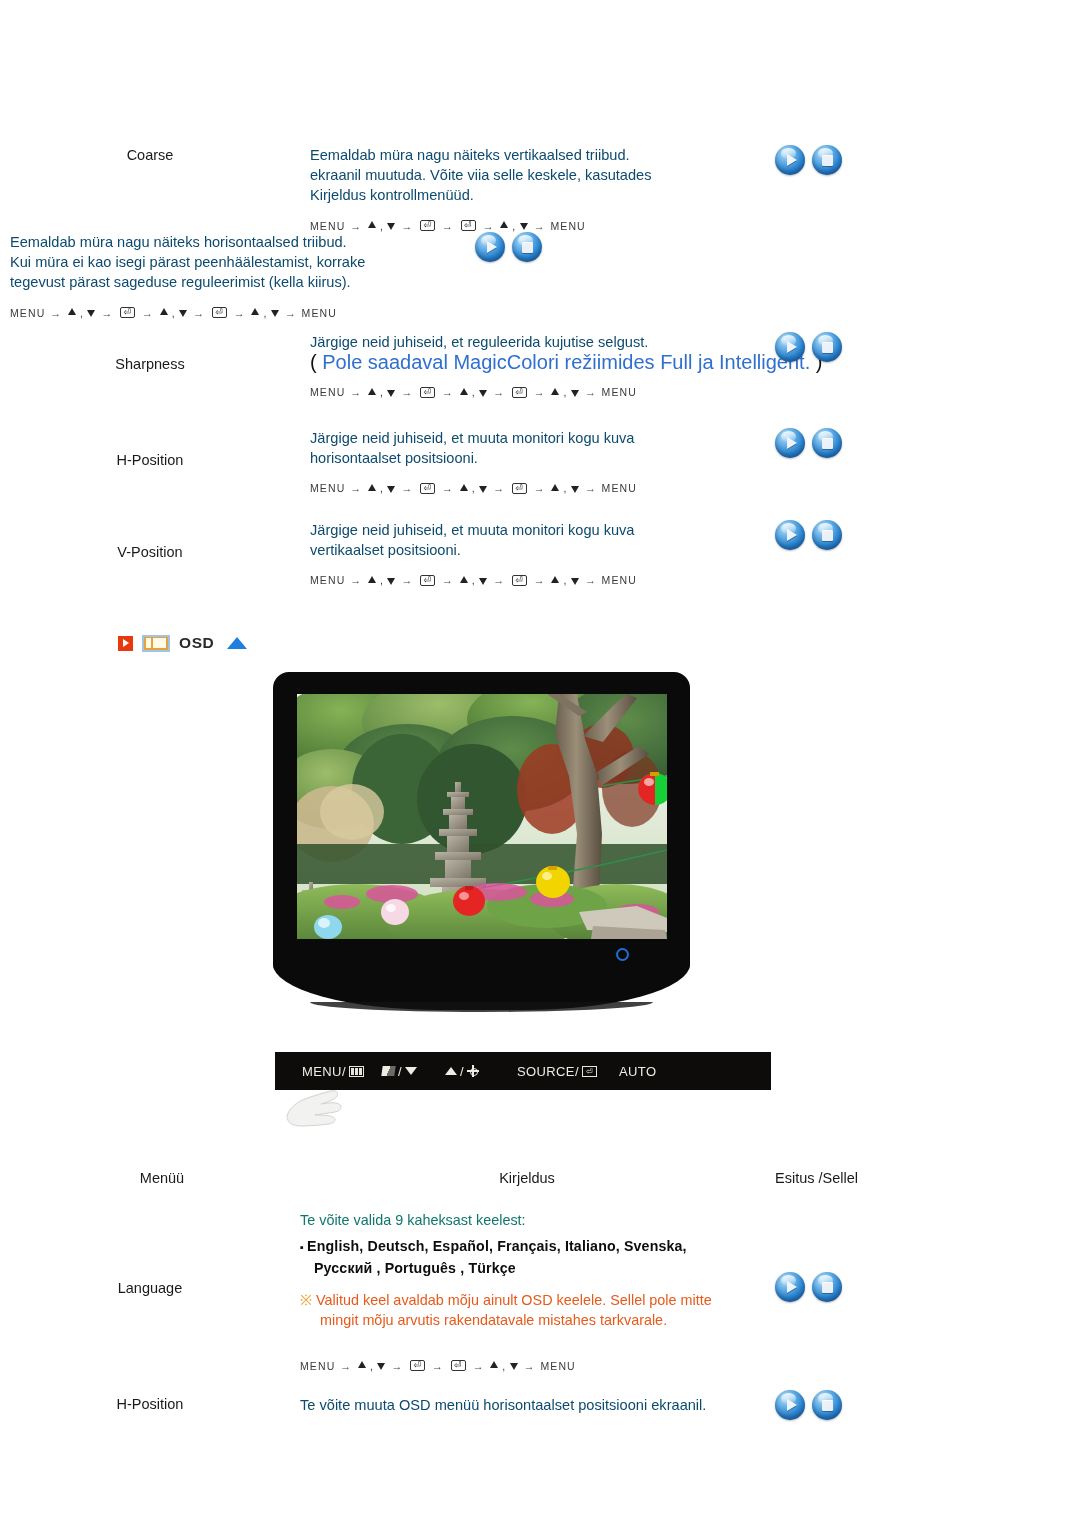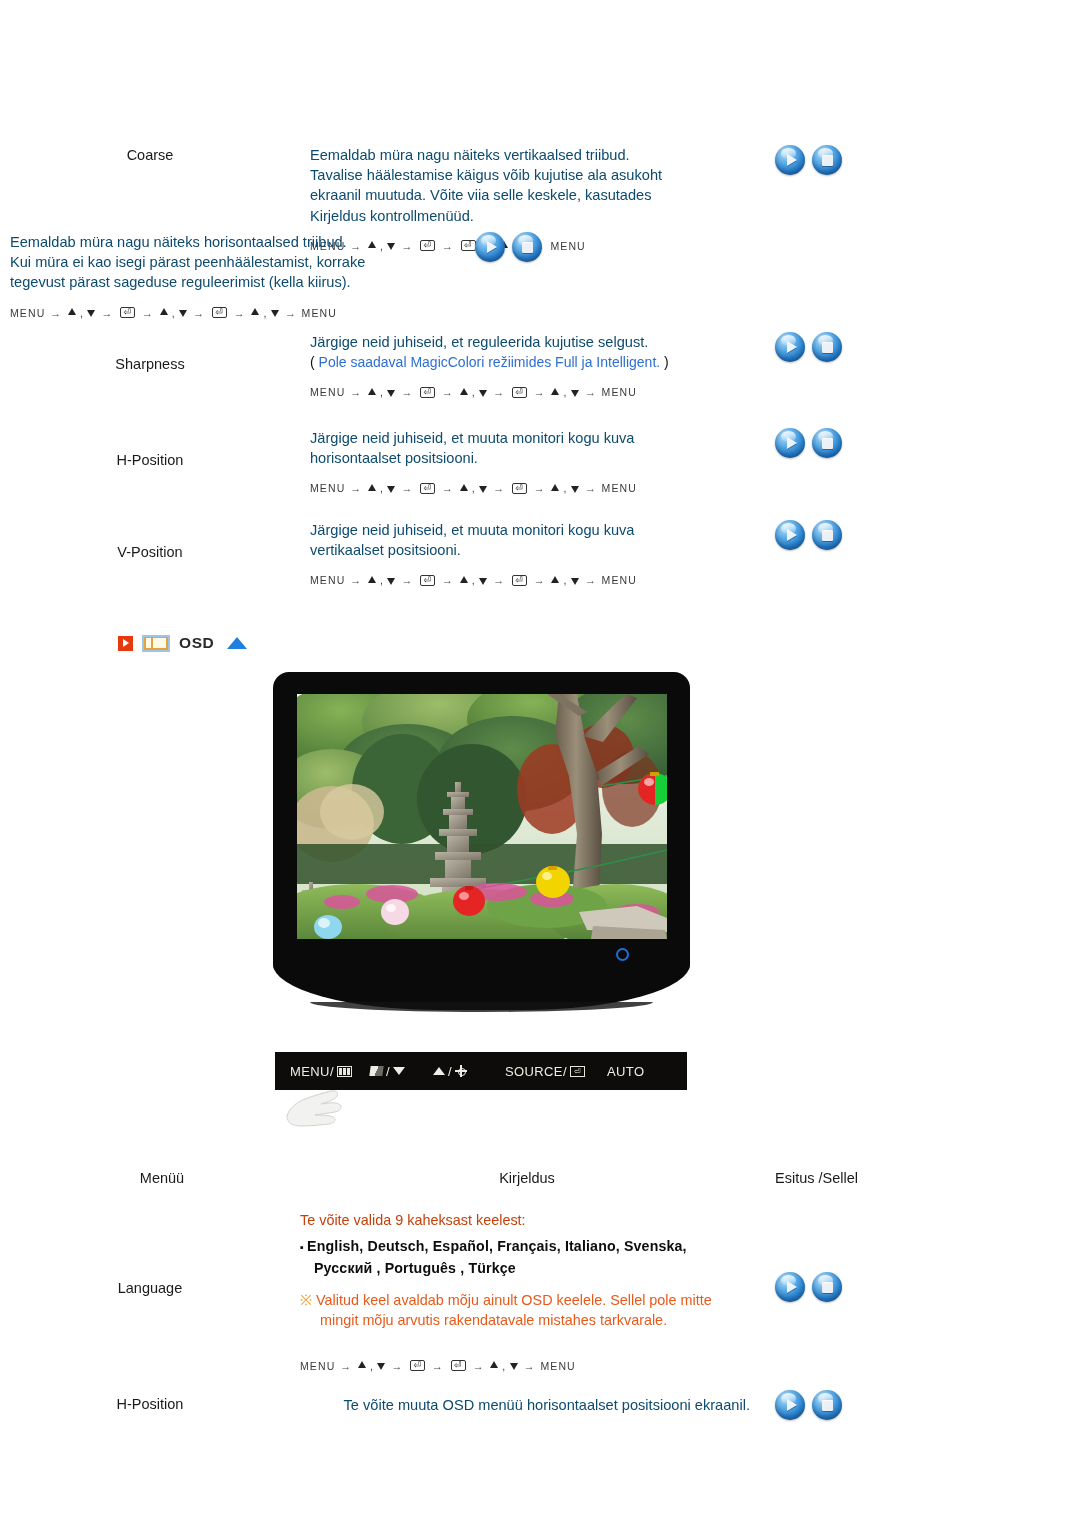--- a/index.html
+++ b/index.html
@@ -43,24 +43,25 @@
     width: 300px;
     padding-left: 45px;
   }
   .desc-line {
     font-size: 14.6px;
     line-height: 20.2px;
     color: #0c4a6e;
     white-space: nowrap;
   }
   .desc-note {
-    font-size: 14px;
+    font-size: 20px;
     line-height: 20.2px;
     color: #2f6fd0;
     white-space: nowrap;
+    text-align: right;
   }
   .desc-note .paren { color:#111; }
 
   
   .navseq {
     margin-top: 14px;
     font-size: 10.5px;
     letter-spacing: 0.6px;
     color: #3a3a3a;
     white-space: nowrap;
@@ -185,24 +186,24 @@
     opacity:0.8;
   }
   .led {
     position:absolute; left: 343px; top: 276px;
     width: 13px; height: 13px; border-radius:50%;
     border: 2px solid #1f6fd6;
   }
   .btnbar {
     position:absolute;
     left: 275px; top: 1052px;
-    width: 412px; height: 38px;
+    width: 496px; height: 38px;
     background: #0d0c0a;
     display:flex; align-items:center;
-    padding-left: 15px;
+    padding-left: 27px;
     gap: 18px;
   }
   .bb-item {
     color:#efece4; font-size: 13px; letter-spacing:0.4px;
     display:flex; align-items:center; gap:3px;
     white-space:nowrap;
   }
   .menuicon {
     display:inline-flex; gap:1px; border:1px solid #e8e5dd; padding:1px 1px;
   }
@@ -241,37 +242,36 @@
   .tbl-head { position:absolute; left:0; top:1170px; width:1080px; display:flex; }
   .th { font-size: 14.5px; color:#1a1a1a;padding-left:24px; }
   .th.menuu { width:300px; flex:0 0 300px; text-align:center;}
   .th.kirj { width:430px; flex:0 0 430px; text-align:center;}
   .th.esitus { width:300px; flex:0 0 300px; text-align:left; padding-left:45px;}
 
   .warn {
     font-size: 14.4px; line-height: 20px; color: #e8591a; white-space:nowrap;
   }
   .warn-mark { color:#f0a030; margin-right:4px; }
-  .lang-intro { font-size: 14.4px; line-height:20px; color:#c2410c; }
+  .lang-intro { font-size: 14.4px; line-height:20px; color:#0f766e; }
   .lang-list {
     font-size: 14.2px; line-height: 21px; color:#0d0d0d; font-weight:bold;
     letter-spacing:0.15px;
   }
   .lang-list .bullet { font-size: 11px; vertical-align: middle; margin-right:3px;}
 </style>
 </head>
 <body>
 
 <div class="rows">
 
   <div class="row" style="top:145px;">
     <div class="col-menu">Coarse</div>
     <div class="col-desc">
       <div class="desc-line">Eemaldab müra nagu näiteks vertikaalsed triibud.</div>
-      <div class="desc-line">Tavalise häälestamise käigus võib kujutise ala asukoht</div>
       <div class="desc-line">ekraanil muutuda. Võite viia selle keskele, kasutades</div>
       <div class="desc-line">Kirjeldus kontrollmenüüd.</div>
       <div class="navseq">
         <span class="w">MENU</span>
         <span class="arrow">→</span>
           <span class="up"></span>
           <span class="comma">,</span>
           <span class="dn"></span>
         <span class="arrow">→</span>
           <span class="keybox">⏎</span>
@@ -666,21 +666,21 @@
           </div>
         <div class="gbtn stop">
             <span class="glyph"></span>
           </div>
       </div>
     </div>
   </div>
 
   <div class="row" style="top:1390px;">
     <div class="col-menu" style="padding-top:6px;">H-Position</div>
-    <div class="col-desc" style="flex:0 0 450px;width:450px;padding-left:0;padding-top:5px;text-align:right;">
+    <div class="col-desc" style="flex:0 0 450px;width:450px;padding-left:0;padding-top:5px;">
       <div class="desc-line">Te võite muuta OSD menüü horisontaalset positsiooni ekraanil.</div>
     </div>
     <div class="col-btns" style="flex:0 0 280px;width:280px;padding-left:25px;">
       <div class="btnpair">
         <div class="gbtn play">
             <span class="glyph"></span>
           </div>
         <div class="gbtn stop">
             <span class="glyph"></span>
           </div>

